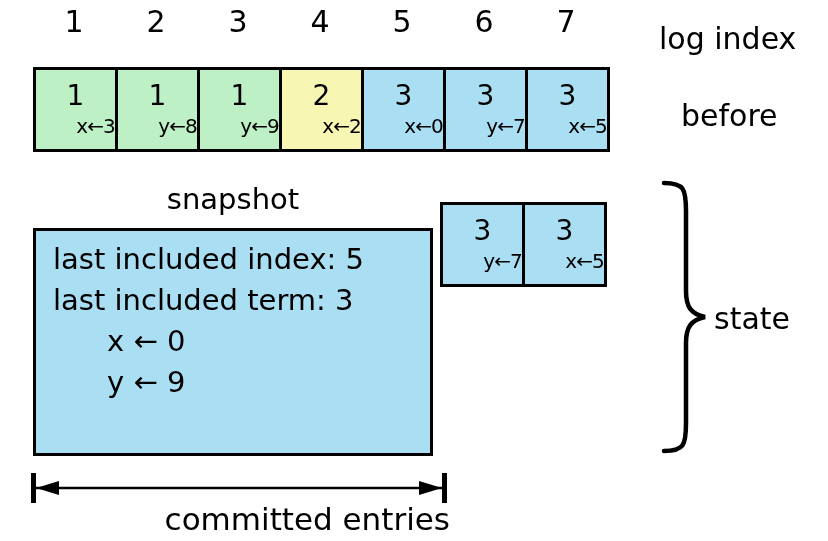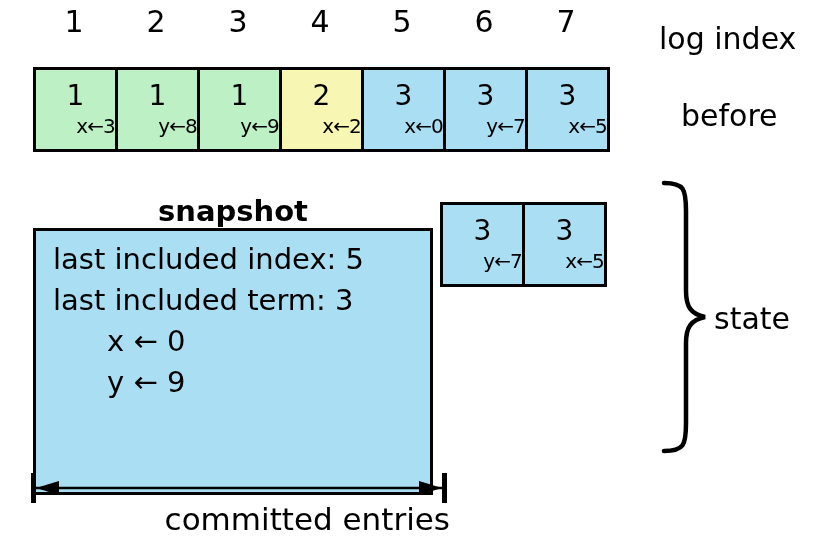--- a/index.html
+++ b/index.html
@@ -64,31 +64,30 @@
     font-size: 20px;
     line-height: 31px;
     letter-spacing: -1px;
     margin-left: 40px;
   }
   .lbl-before { left: 681px; top: 99px; }
   
   .snapshot-title {
     left: 33px;
     width: 400px;
-    top: 196px;
+    top: 184px;
     text-align: center;
     font-size: 29px;
-    font-weight: bold;
   }
   .snapshot-box {
     position: absolute;
     left: 33px;
     top: 228px;
     width: 400px;
-    height: 267px;
+    height: 228px;
     box-sizing: border-box;
     border: 3px solid #000000;
     padding: 8px 0 15px 17px;
     overflow: hidden;
   }
   .snap-line {
     font-size: 29px;
     line-height: 41px;
     white-space: nowrap;
   }

